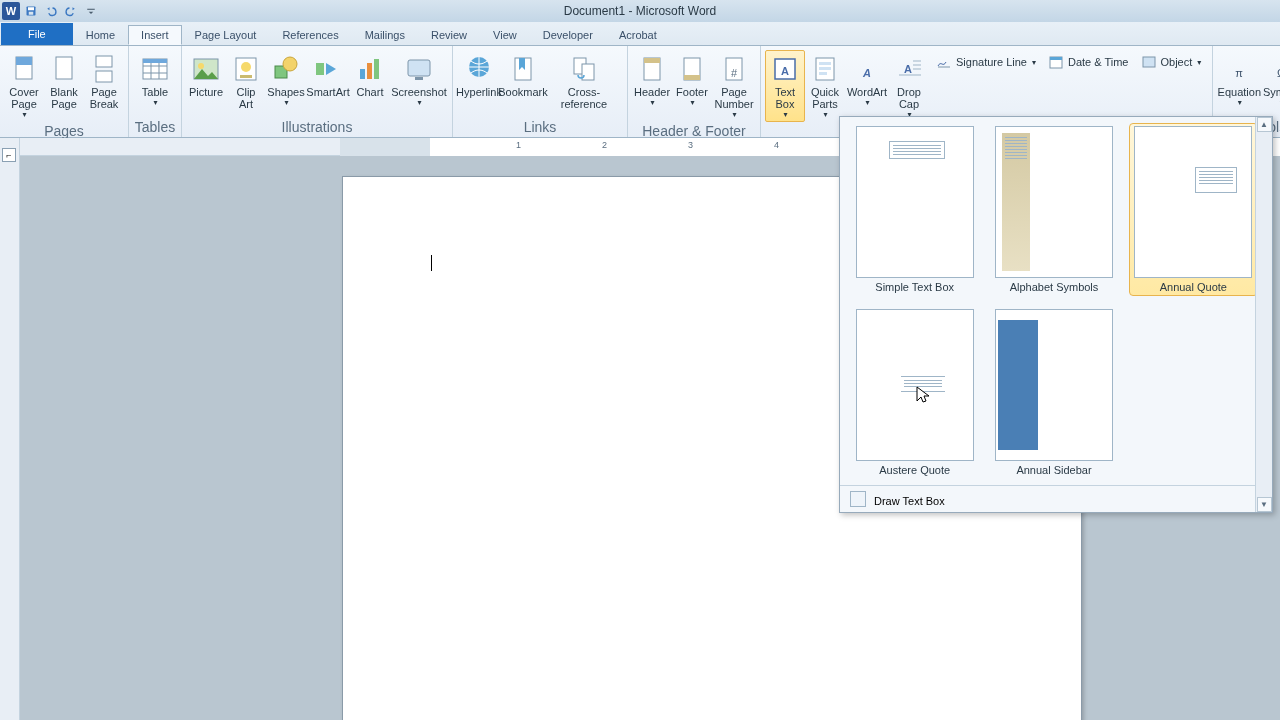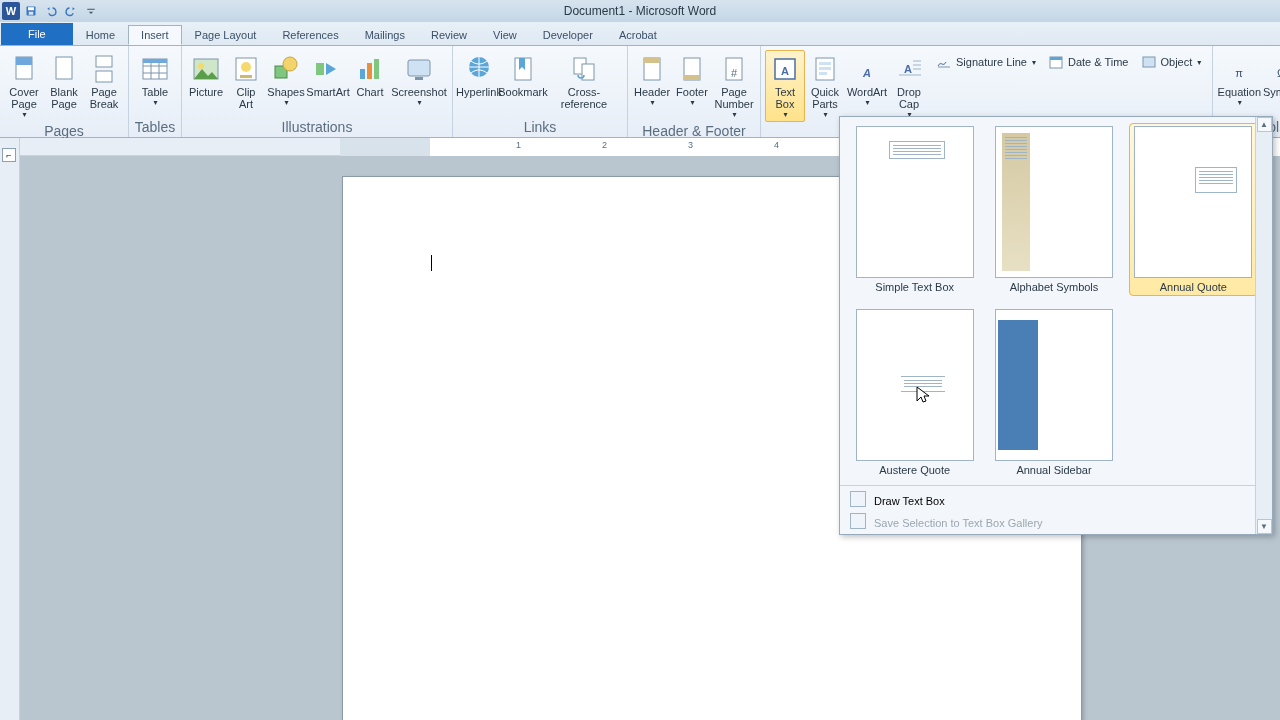--- a/index.html
+++ b/index.html
@@ -529,24 +529,20 @@
           <div class="th-sidebar" style="left:2px;top:10px;width:40px;bottom:10px;background:#4a7fb5"></div>
         </div>
       <div class="cap">Annual Sidebar</div>
     </div>
   </div>
   <div class="gal-footer">
     <div class="row">
         <div class="ficon"></div>
         <span>Draw Text Box</span>
       </div>
-    <div class="row disabled">
-        <div class="ficon"></div>
-        <span>Save Selection to Text Box Gallery</span>
-      </div>
   </div>
 </div>
 
 <div class="mouse">
 <svg viewBox="0 0 16 20">
       <path d="M1 1l0 14 4-4 2 5 3-1-2-5 5 0z" fill="#fff" stroke="#000" stroke-width="1"></path>
     </svg>
 </div>
 
 </body></html>

